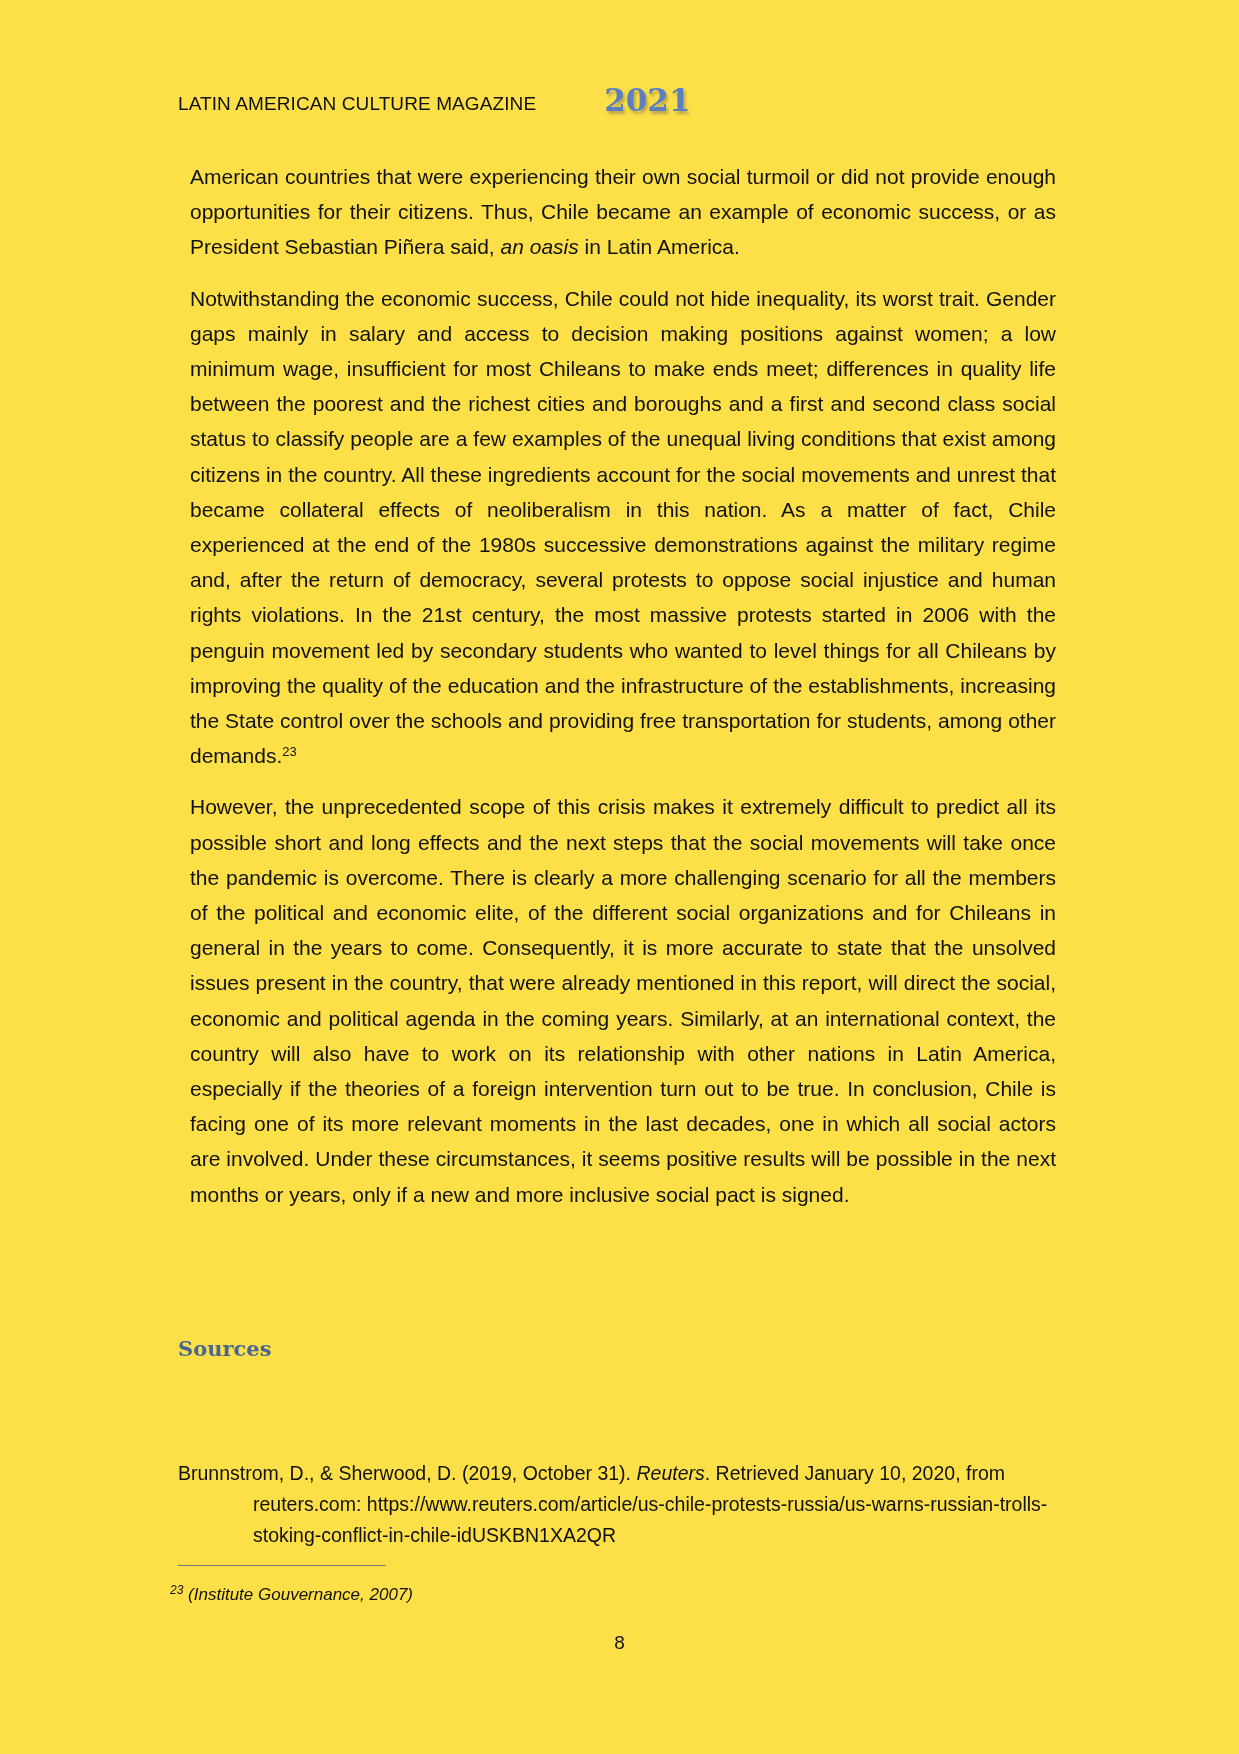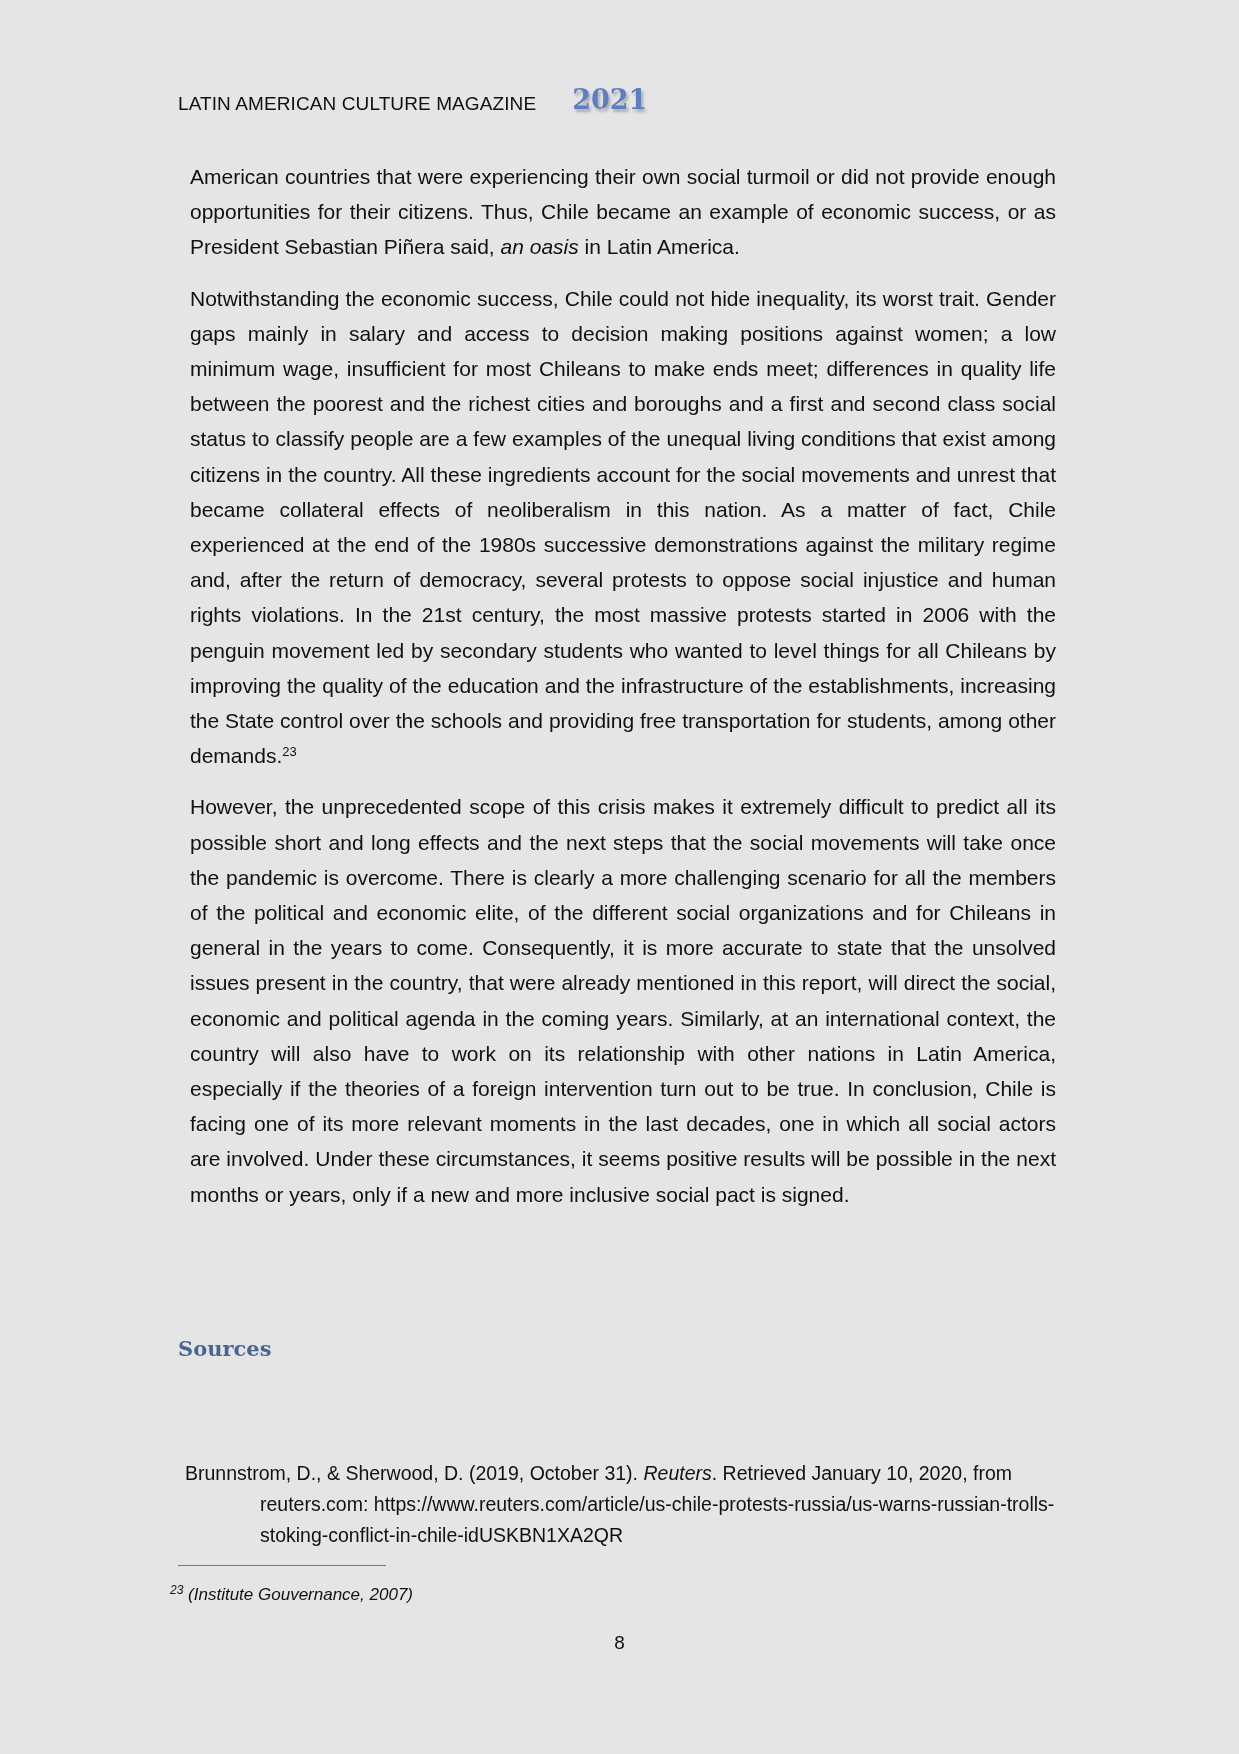--- a/index.html
+++ b/index.html
@@ -1,37 +1,37 @@
 <!DOCTYPE html>
 <html><head>
   <meta charset="utf-8">
   <style>
     html, body { margin: 0; padding: 0; background: #ffffff; }
     body { width: 1239px; height: 1754px; position: relative; overflow: hidden;
            font-family: "Liberation Sans", "DejaVu Sans", sans-serif; color: #111111; }
-    .page { position: absolute; left: 0; top: 0; width: 1239px; height: 1754px; background: #e5e5e5; }
+    .page { position: absolute; left: 0; top: 0; width: 1239px; height: 1754px; background: #fde047; }
 
     .header { position: absolute; left: 178px; top: 78px; height: 40px; display: flex; align-items: flex-end; }
     .header .mag { font-size: 19px; letter-spacing: 0.1px; color: #111; line-height: 24px; padding-bottom: 2px; }
-    .header .year { margin-left: 36px; font-family: "DejaVu Serif", "Liberation Serif", serif; font-weight: bold;
-                    font-size: 27px; line-height: 36px; color: #5b7fc0;
+    .header .year { margin-left: 68px; font-family: "DejaVu Serif", "Liberation Serif", serif; font-weight: bold;
+                    font-size: 31px; line-height: 36px; color: #5b7fc0;
                     text-shadow: 2px 3px 3px rgba(60,60,80,0.35); }
 
     .body-text { position: absolute; left: 178px; width: 890px; font-size: 21px; line-height: 35.2px;
                  text-align: justify; }
     .body-text p { margin: 12px; }
     .body-text p + p { margin-top: 16px; }
     .body-text em { font-style: italic; }
     .body-text sup { font-size: 13px; line-height: 0; vertical-align: 7px; }
 
     .sources-heading { position: absolute; left: 178px; top: 1336px; font-family: "DejaVu Serif", "Liberation Serif", serif;
                        font-weight: bold; font-size: 21px; color: #4a6593; margin: 0; }
 
     .reference { position: absolute; left: 178px; top: 1458px; width: 890px; font-size: 19.5px; line-height: 31px;
-                 padding-left: 75px; text-indent: -75px; box-sizing: border-box; margin-left: 7px; }
+                 padding-left: 75px; text-indent: -75px; box-sizing: border-box; }
     .reference em { font-style: italic; }
 
     .fn-rule { position: absolute; left: 178px; top: 1565px; width: 208px; height: 1px; background: #777; }
     .footnote { position: absolute; left: 170px; top: 1583px; font-size: 17px; line-height: 24px; font-style: italic; }
     .footnote sup { font-size: 12px; vertical-align: 6px; line-height: 0; }
 
     .page-number { position: absolute; left: 0; width: 1239px; top: 1632px; text-align: center; font-size: 19px; }
   </style>
 </head>
 <body>

